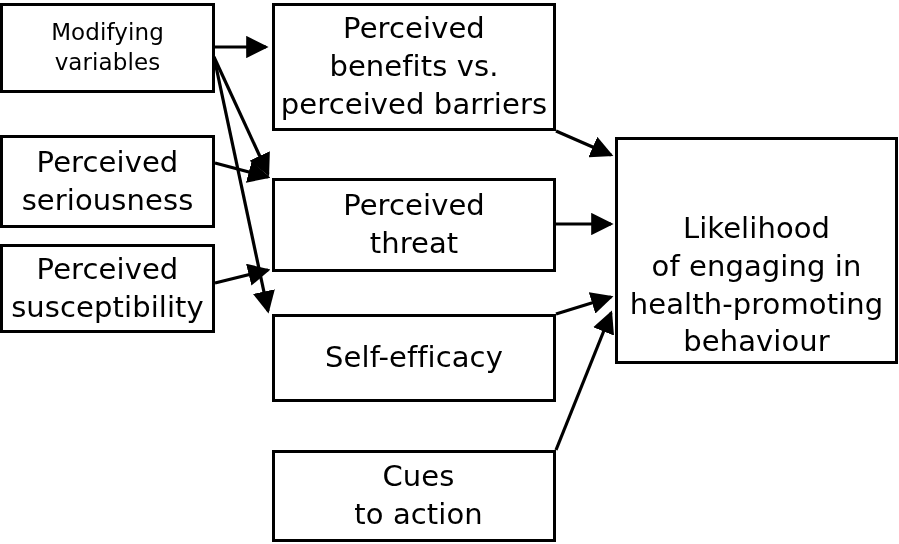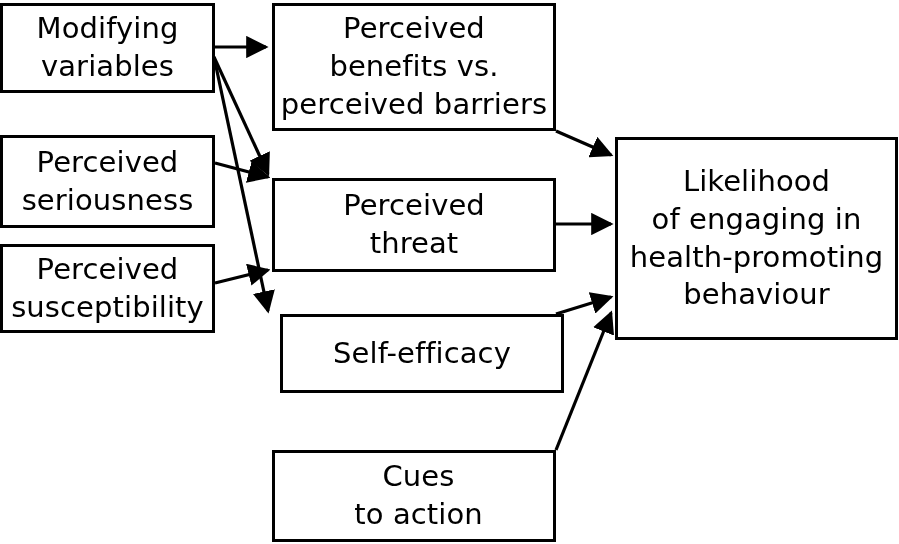--- a/index.html
+++ b/index.html
@@ -36,28 +36,28 @@
     color: #000000;
     z-index: 2;
   }
   .node .node-label {
     display: block;
     line-height: 1.30;
     white-space: pre-line;
     letter-spacing: 0.1px;
   }
   
-  #node-modifying-variables { left: 0px;   top: 3px;   width: 215px; height: 90px;  font-size: 29px; }
+  #node-modifying-variables { left: 0px;   top: 3px;   width: 215px; height: 90px;  font-size: 23px; }
   #node-perceived-seriousness { left: 0px; top: 135px; width: 215px; height: 93px;  font-size: 29px; }
   #node-perceived-susceptibility { left: 0px; top: 244px; width: 215px; height: 89px; font-size: 29px; }
   #node-perceived-benefits { left: 272px; top: 3px;   width: 284px; height: 128px; font-size: 29px; }
   #node-perceived-threat   { left: 272px; top: 178px; width: 284px; height: 94px;  font-size: 29px; }
-  #node-self-efficacy      { left: 280px; top: 314px; width: 284px; height: 79px;  font-size: 29px; }
+  #node-self-efficacy      { left: 272px; top: 314px; width: 284px; height: 88px;  font-size: 29px; }
   #node-cues-to-action     { left: 272px; top: 450px; width: 284px; height: 92px;  font-size: 29px; padding-left: 9px; }
-  #node-likelihood         { left: 615px; top: 137px; width: 283px; height: 203px; font-size: 29px; }
+  #node-likelihood         { left: 615px; top: 137px; width: 283px; height: 227px; font-size: 29px; align-items: flex-end; }
 </style>
 </head>
 <body>
 
 <div id="diagram-root">
 
   <svg id="edge-layer" viewBox="0 0 899 544" width="899" height="544" xmlns="http://www.w3.org/2000/svg">
     <defs>
       <marker id="arrowhead" markerWidth="7" markerHeight="7" refX="6.2" refY="3.5" orient="auto" markerUnits="strokeWidth">
         <path d="M0,0 L7,3.5 L0,7 z" fill="#000000"></path>

